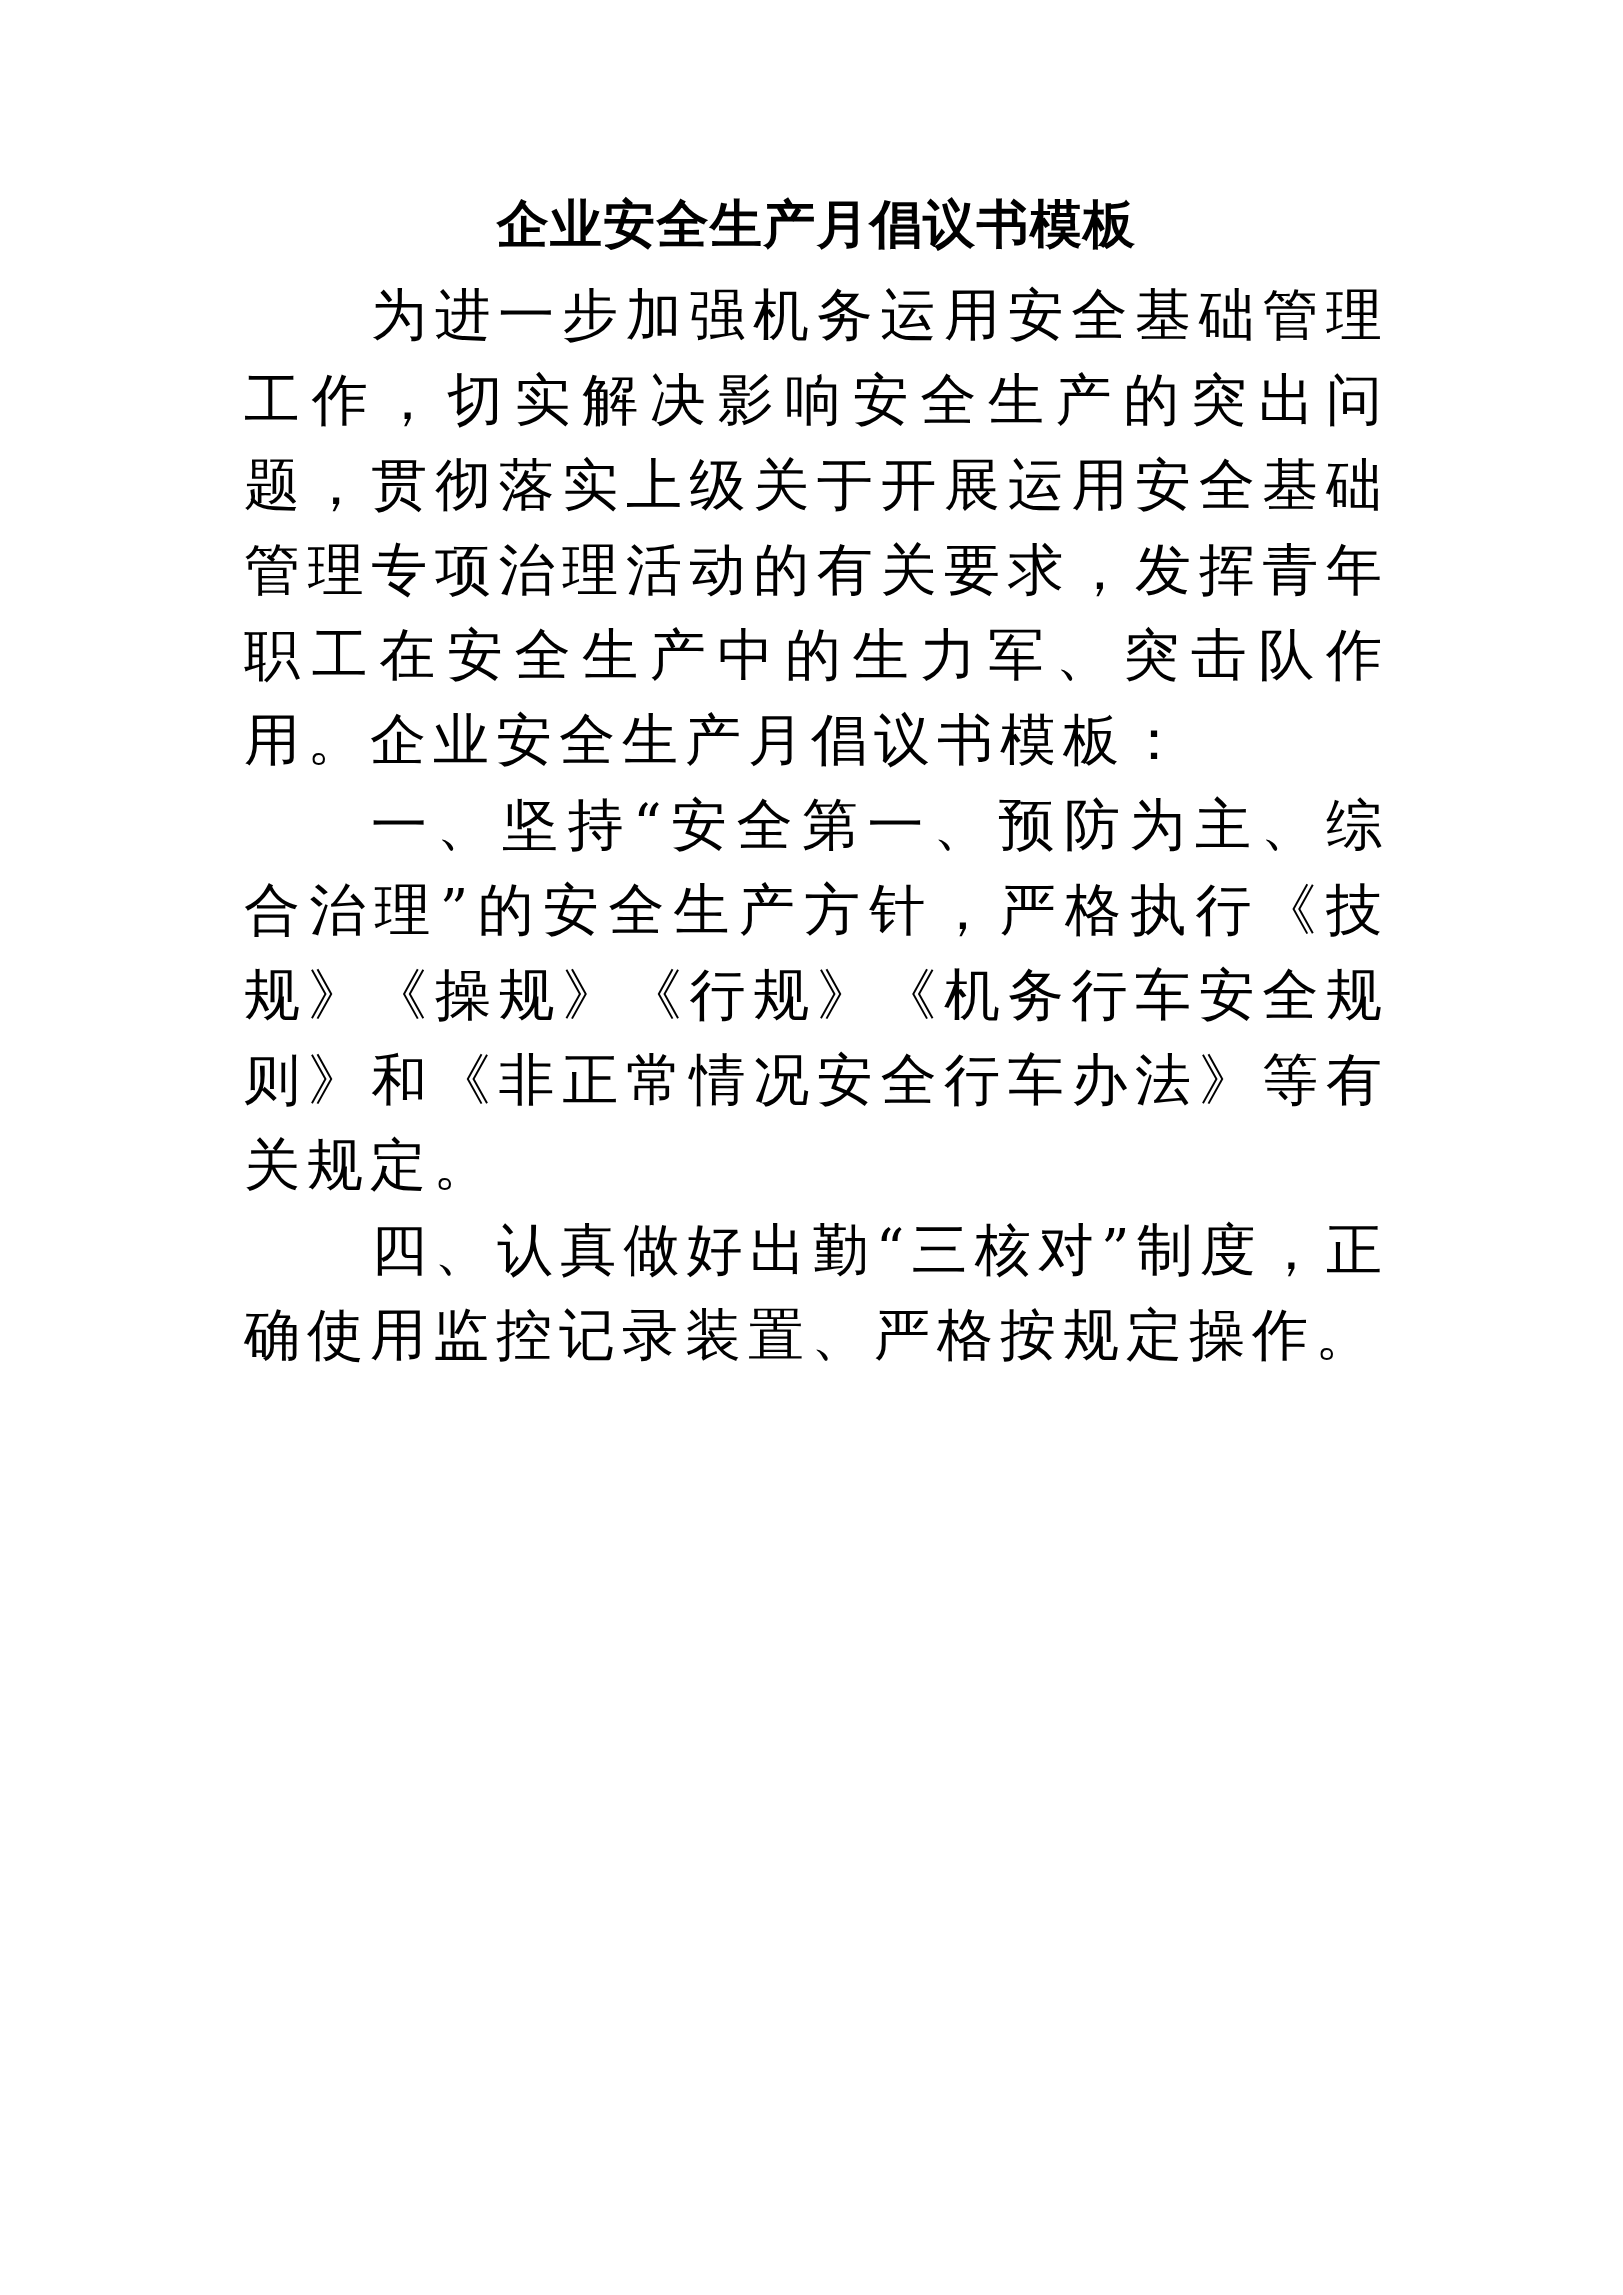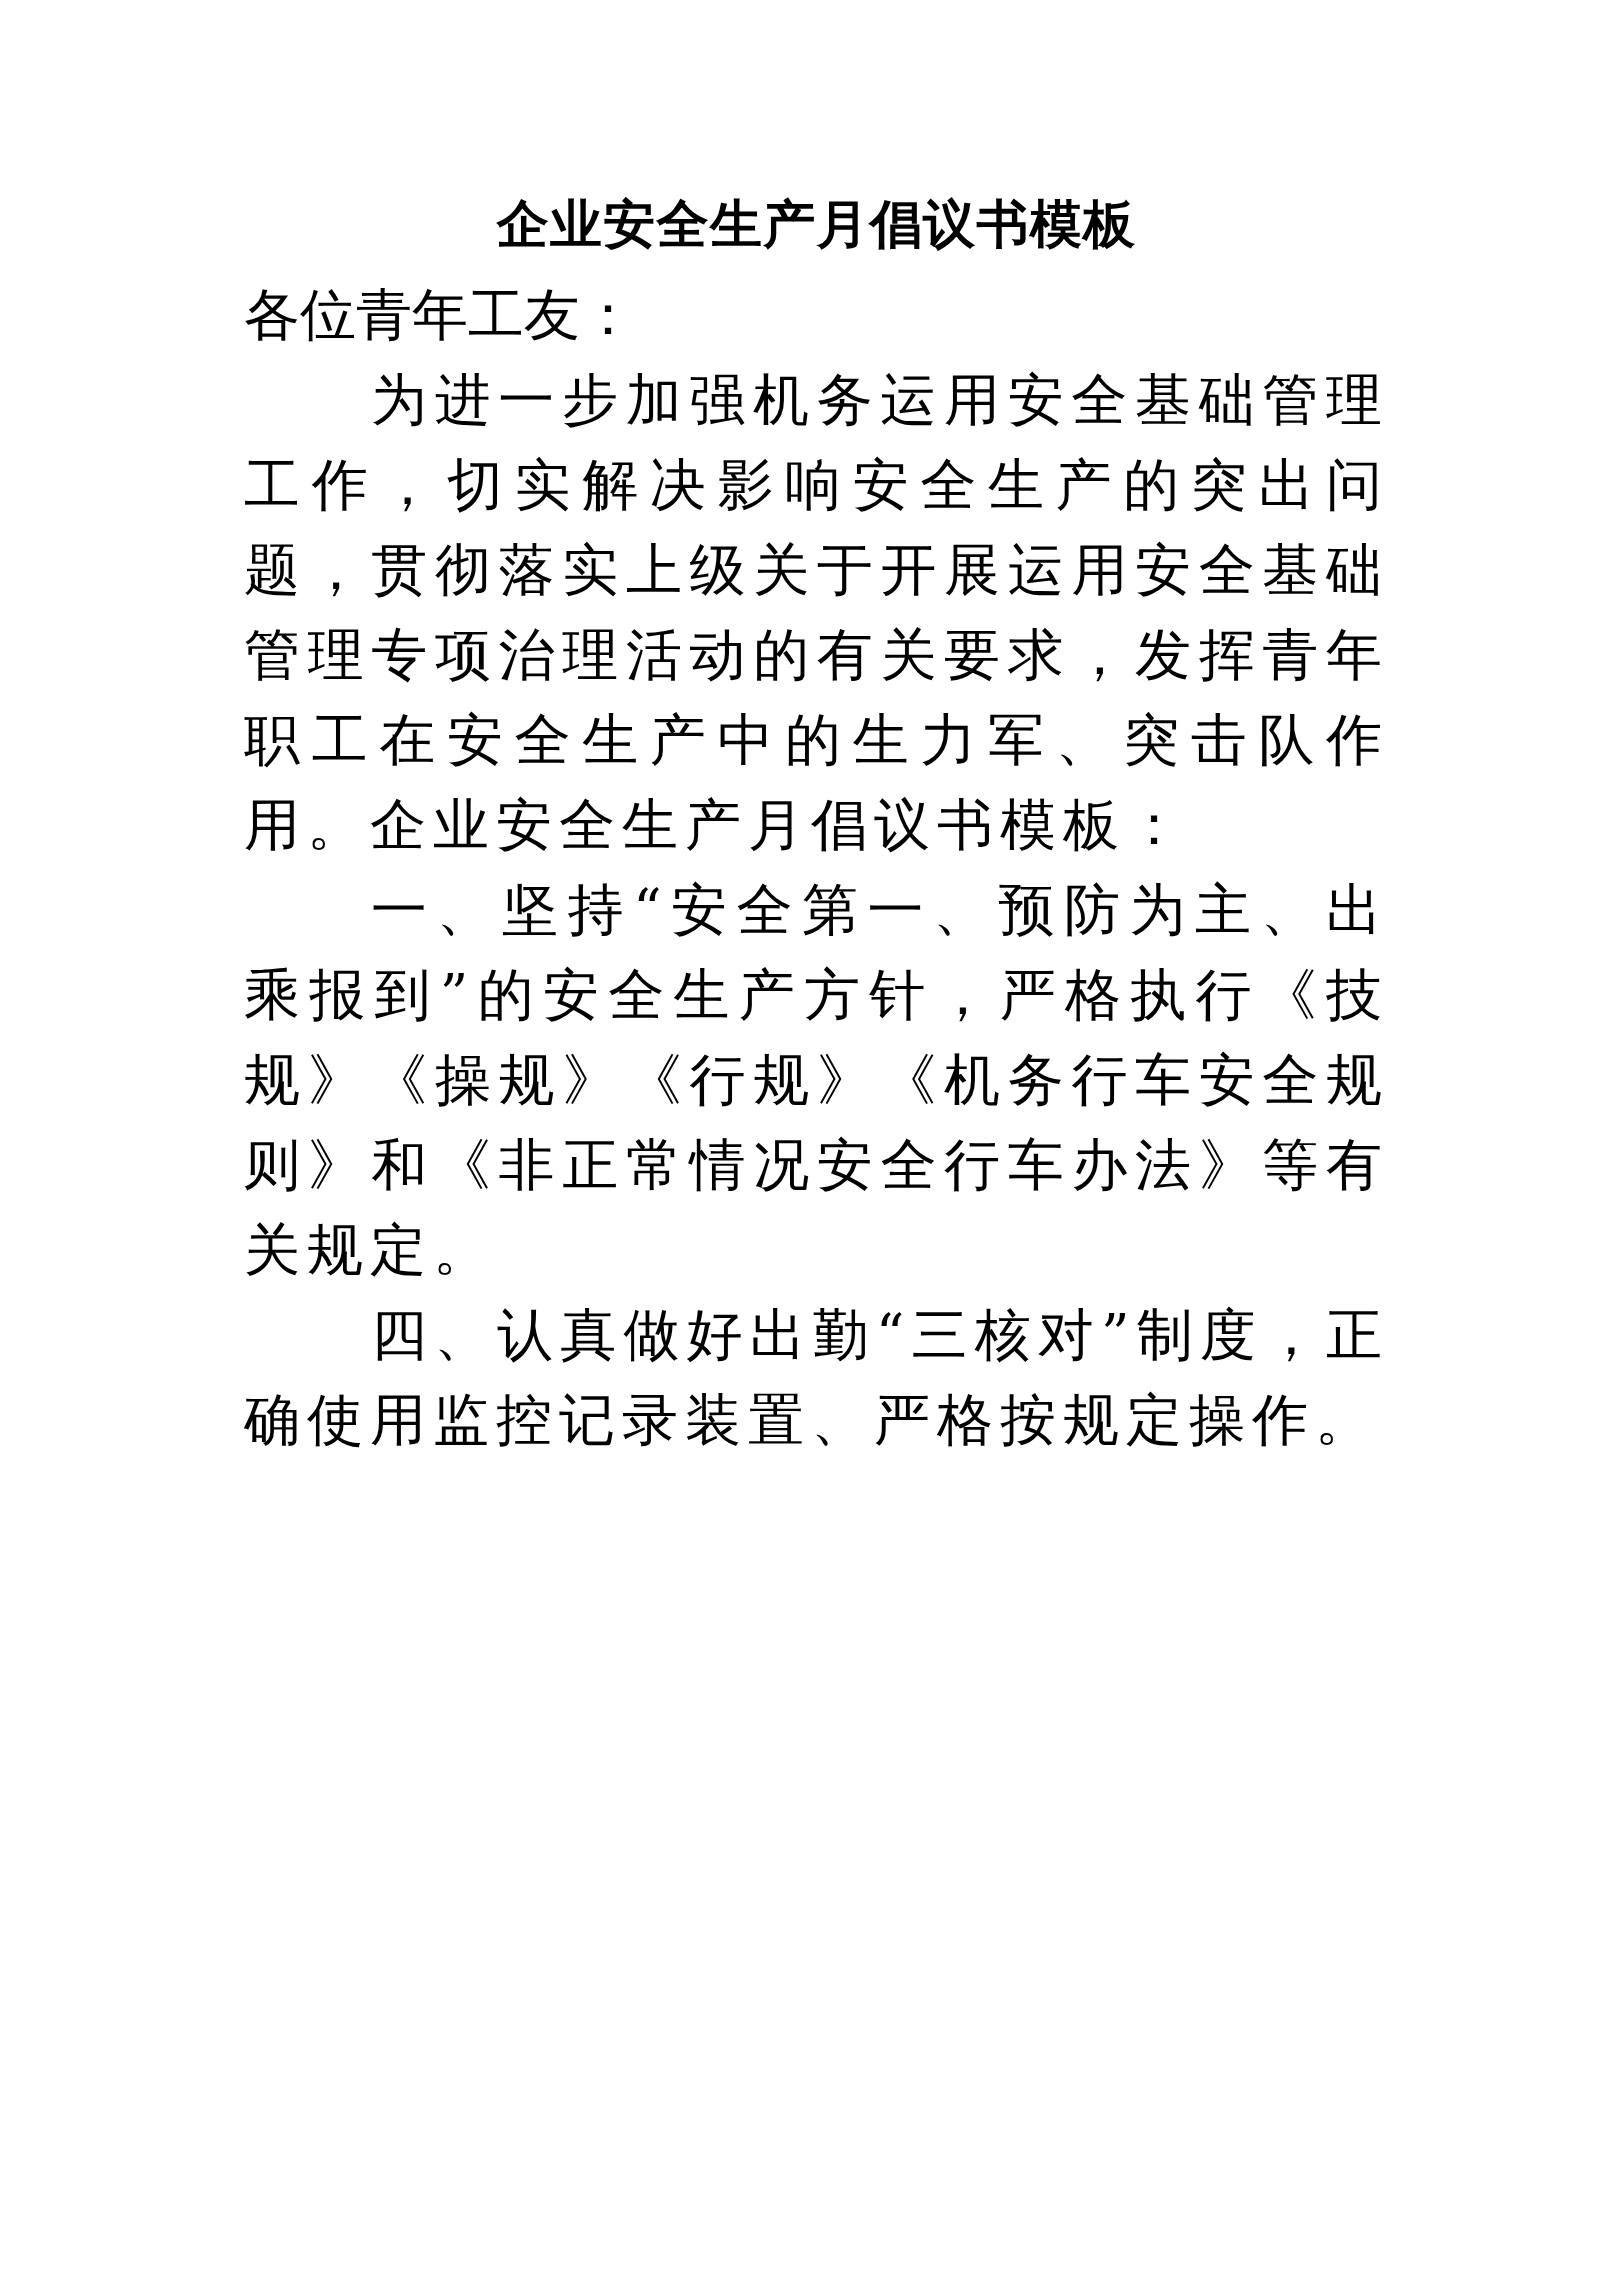--- a/index.html
+++ b/index.html
@@ -58,25 +58,24 @@
     }
     .para.first { margin-top: 0; }
   </style>
 </head>
 <body>
 
 <div class="page">
   <h1 class="doc-title">企业安全生产月倡议书模板</h1>
 
   <div class="doc-body">
-    <p class="salutation">各位青年工友：</p>
 
     <p class="para first">为进一步加强机务运用安全基础管理工作，切实解决影响安全生产的突出问题，贯彻落实上级关于开展运用安全基础管理专项治理活动的有关要求，发挥青年职工在安全生产中的生力军、突击队作用。企业安全生产月倡议书模板：</p>
 
-    <p class="para">一、坚持“安全第一、预防为主、出乘报到”的安全生产方针，严格执行《技规》《操规》《行规》《机务行车安全规则》和《非正常情况安全行车办法》等有关规定。</p>
+    <p class="para">一、坚持“安全第一、预防为主、综合治理”的安全生产方针，严格执行《技规》《操规》《行规》《机务行车安全规则》和《非正常情况安全行车办法》等有关规定。</p>
 
 
 
     <p class="para">四、认真做好出勤“三核对”制度，正确使用监控记录装置、严格按规定操作。</p>
 
   </div>
 </div>
 
 
 </body></html>

